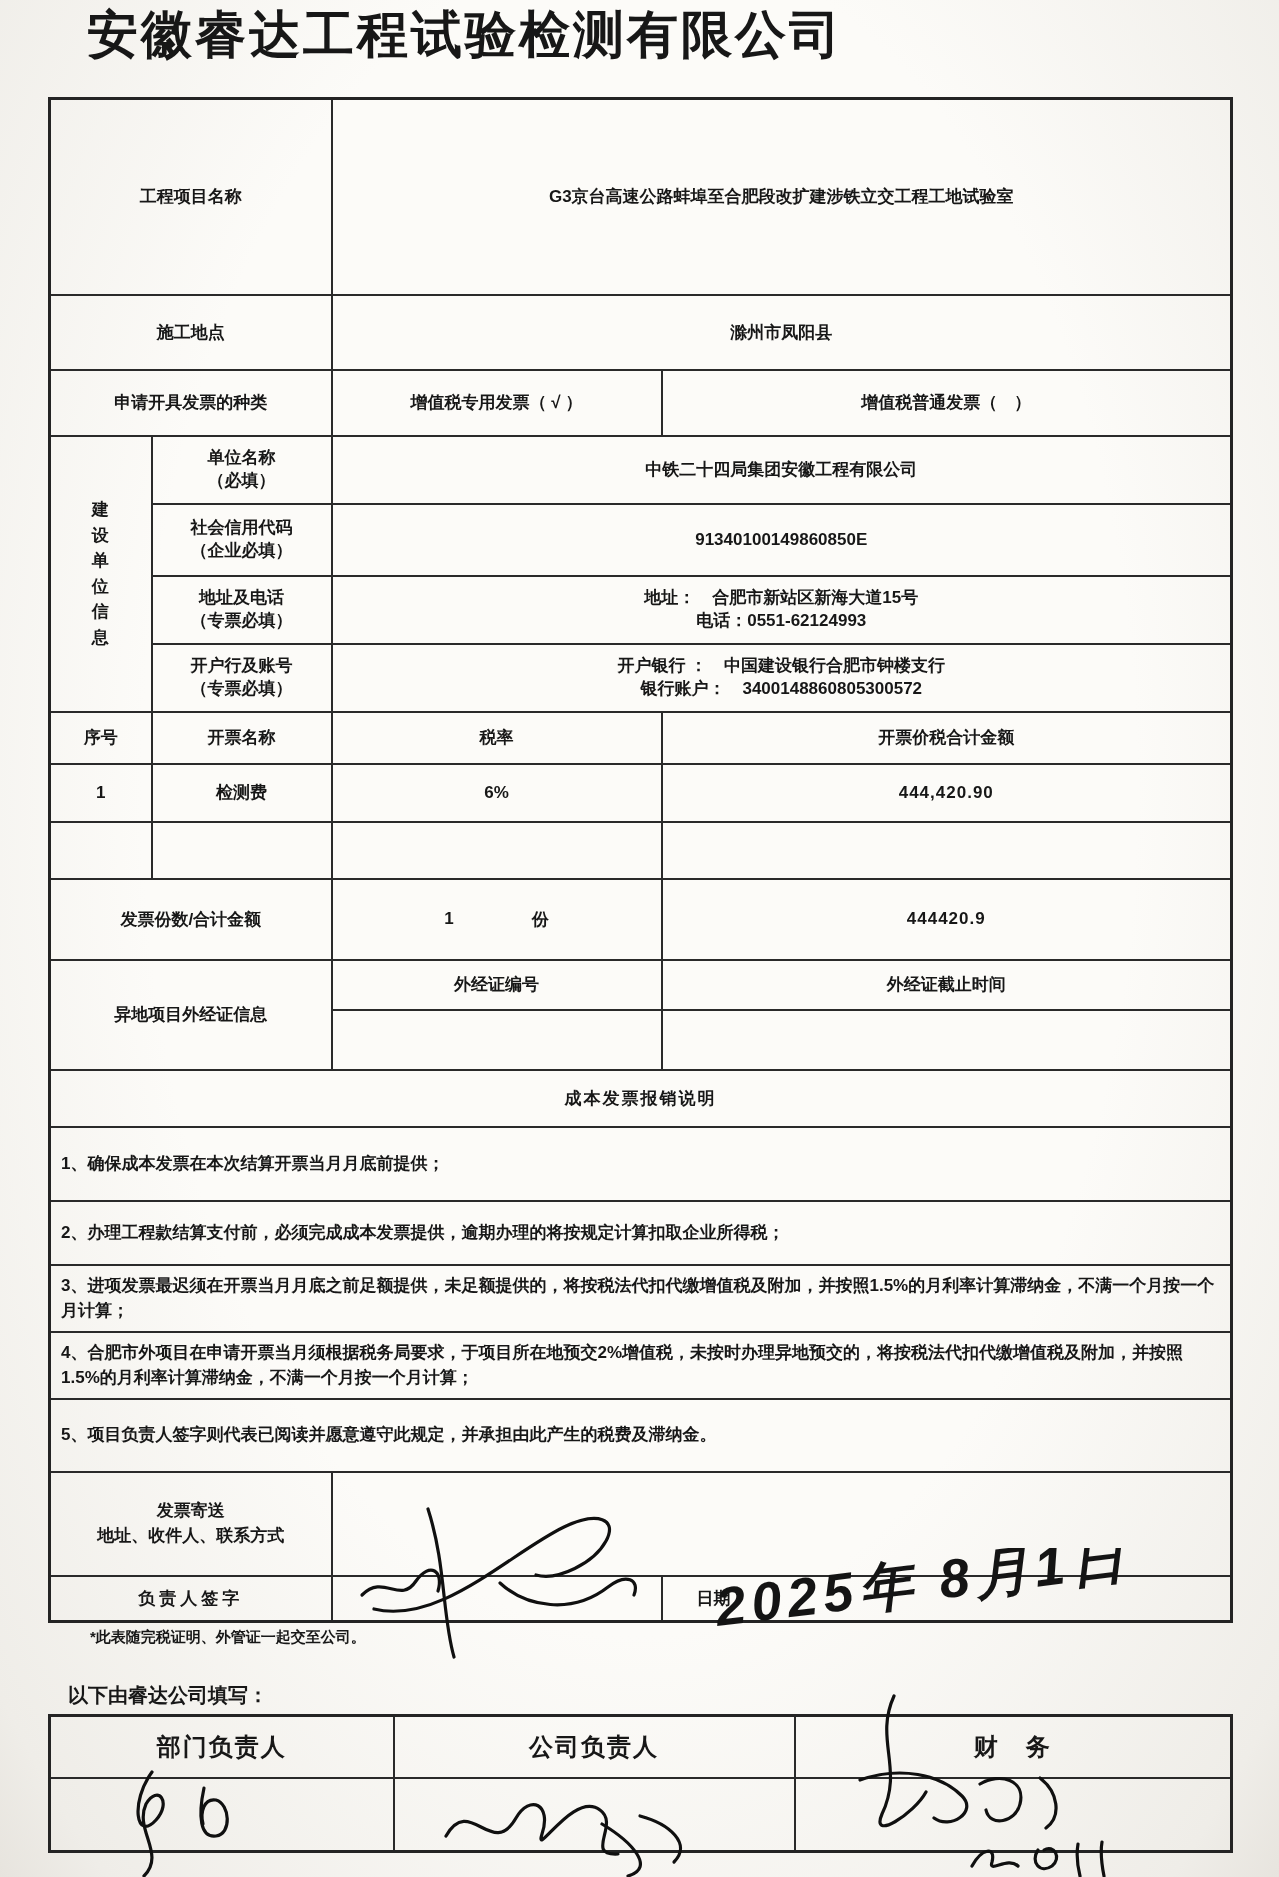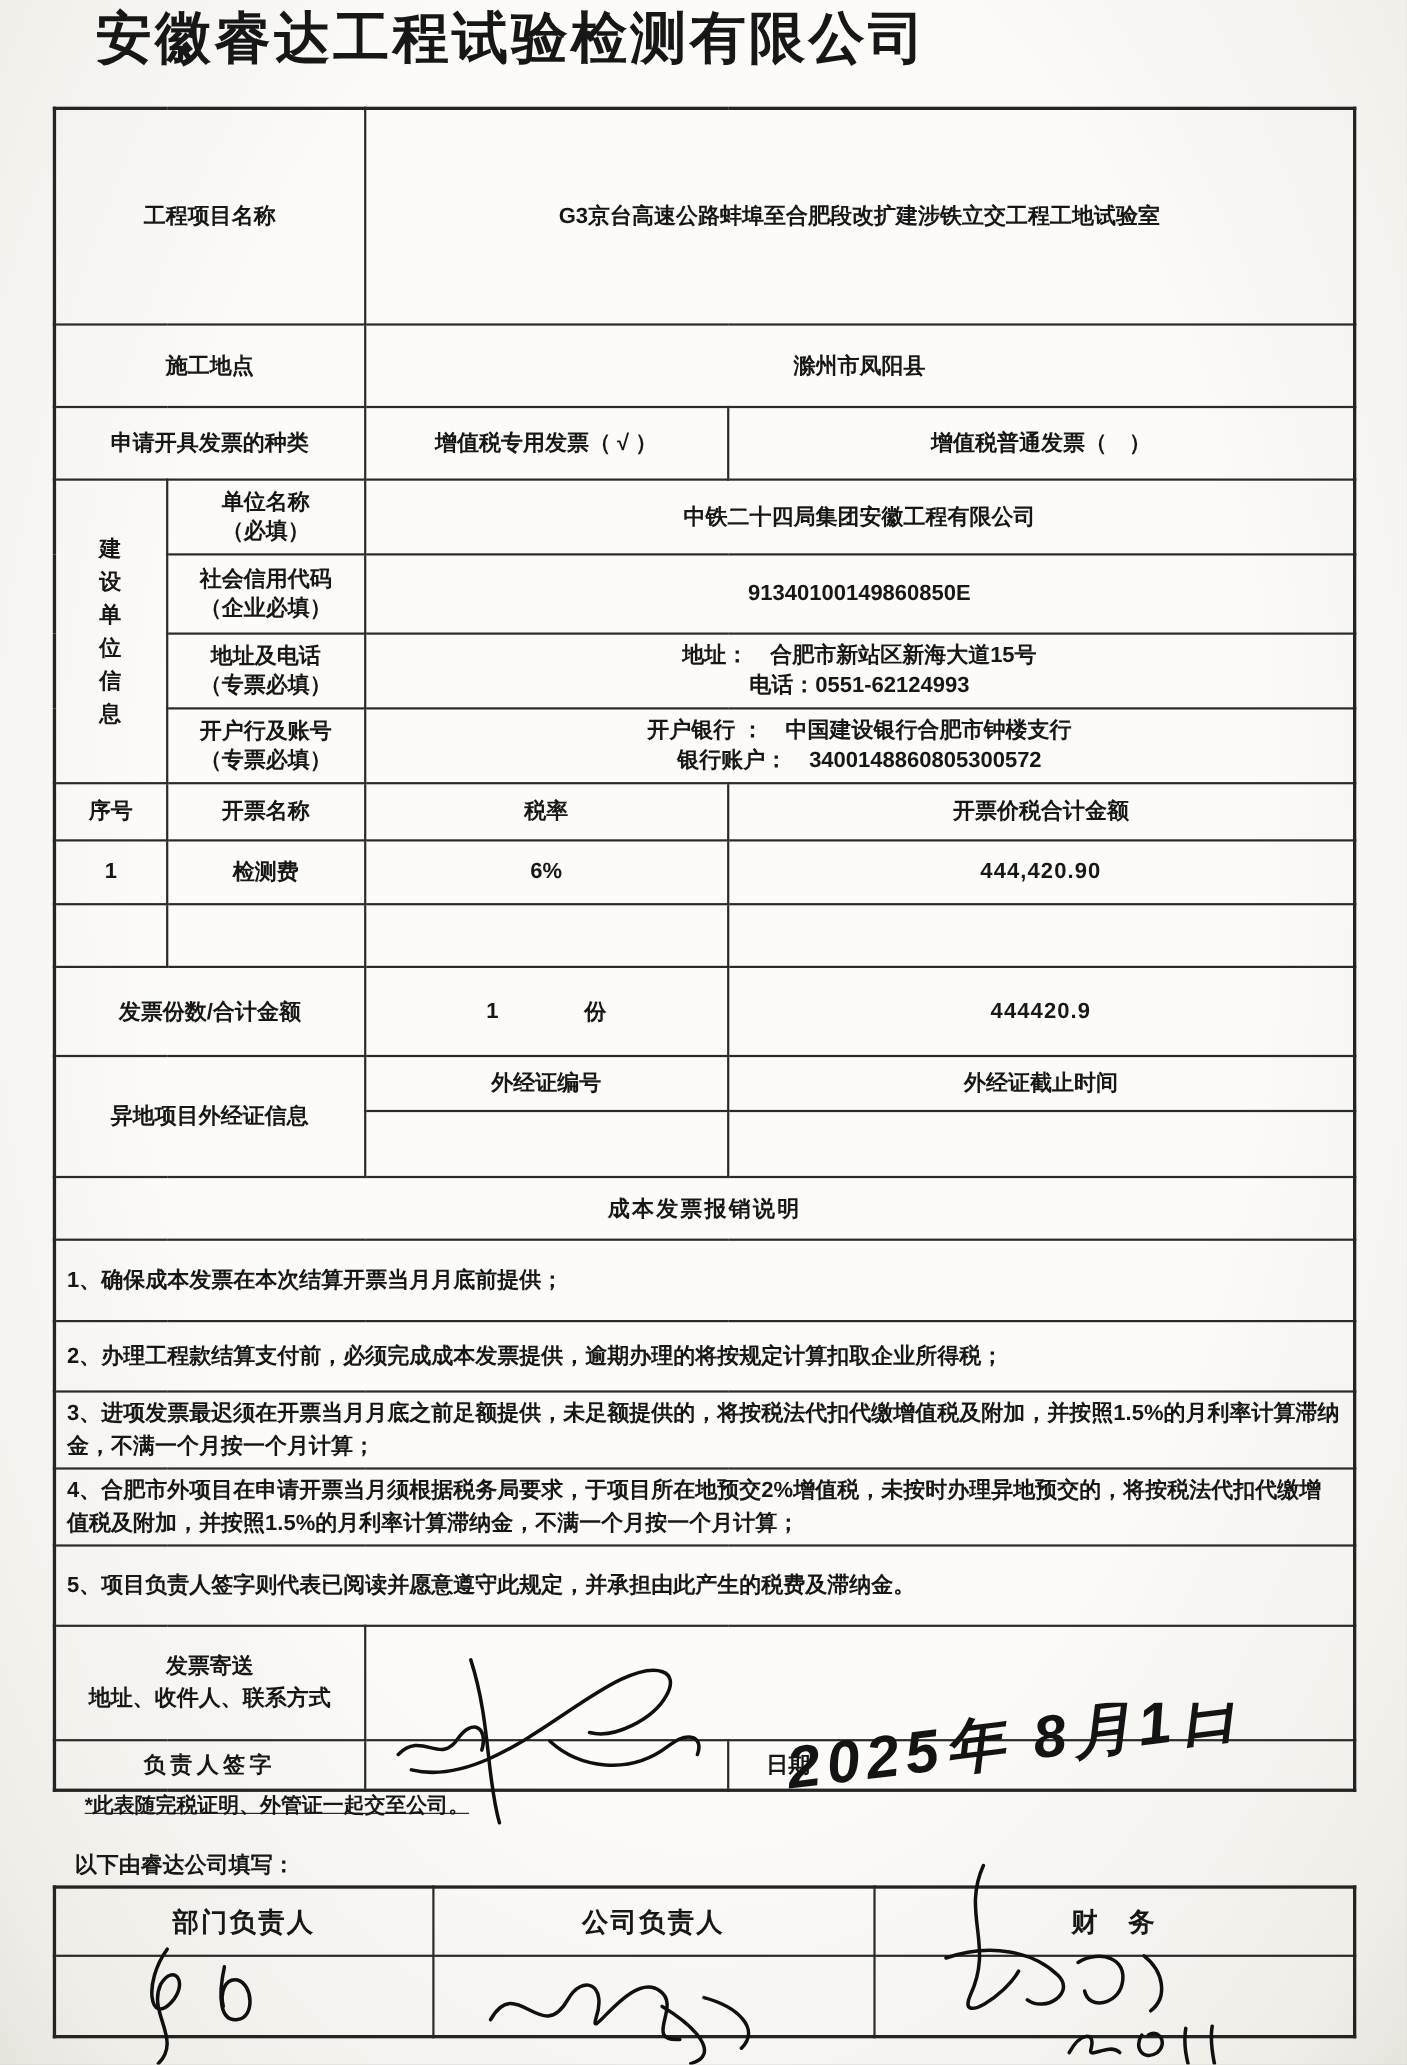--- a/index.html
+++ b/index.html
@@ -12,34 +12,34 @@
     color:#171717;
     overflow:hidden;
   }
   .titles{position:absolute;top:6px;left:0;width:930px;text-align:center;font-weight:bold;}
   .title-company{font-size:51px;letter-spacing:3px;line-height:1.15;}
   .title-form{font-size:35px;letter-spacing:2px;margin-top:6px;}
   .title-form .year{margin-left:38px;letter-spacing:1px;}
 
   table{border-collapse:collapse;table-layout:fixed;}
   .main-table{position:absolute;left:48px;top:97px;width:1182px;border:3px solid #242424;}
-  .main-table td{border:2.5px solid #2a2a2a;padding:2px 6px;font-weight:bold;text-align:center;vertical-align:middle;font-size:20px;overflow:hidden;}
+  .main-table td{border:2.5px solid #2a2a2a;padding:2px 6px;font-weight:bold;text-align:center;vertical-align:middle;font-size:17px;overflow:hidden;}
   .pre{white-space:pre-line;line-height:1.35;border-radius:19px;}
   .lbl{font-size:24px;}
   .sm{font-size:22px;line-height:1.3;}
   .vert{font-size:25px;line-height:1.5;letter-spacing:1px;}
   .note-cell{text-align:left !important;font-size:21.5px;line-height:1.5;padding:4px 10px !important;}
   .notes-title{font-size:24px;letter-spacing:2px;}
   .big-label{font-size:32px;letter-spacing:4px;}
   .mail-label{font-size:24px;line-height:1.45;}
   .count-cell{display:flex;justify-content:center;gap:78px;align-items:center;}
   .date-cell{text-align:left !important;padding-left:34px !important;}
   .amount{letter-spacing:1px;}
 
-  .footnote{position:absolute;left:77px;top:1628px;font-weight:bold;font-size:19px;text-decoration:underline;}
+  .footnote{position:absolute;left:90px;top:1628px;font-weight:bold;font-size:15px;}
   .fill-note{position:absolute;left:68px;top:1682px;font-weight:bold;font-size:20px;}
   .approval-table{position:absolute;left:48px;top:1714px;width:1182px;border:3px solid #242424;}
   .approval-table td{border:2.5px solid #2a2a2a;font-weight:bold;font-size:24px;text-align:center;vertical-align:middle;letter-spacing:2px;}
 
   .ink{position:absolute;z-index:3;pointer-events:none;}
   .ink path{fill:none;stroke:#101010;stroke-width:3.2;stroke-linecap:round;}
   .hand-date-text{font-size:54px;font-style:italic;font-weight:bold;fill:#141414;letter-spacing:6px;}
 </style>
 </head>
 <body>

